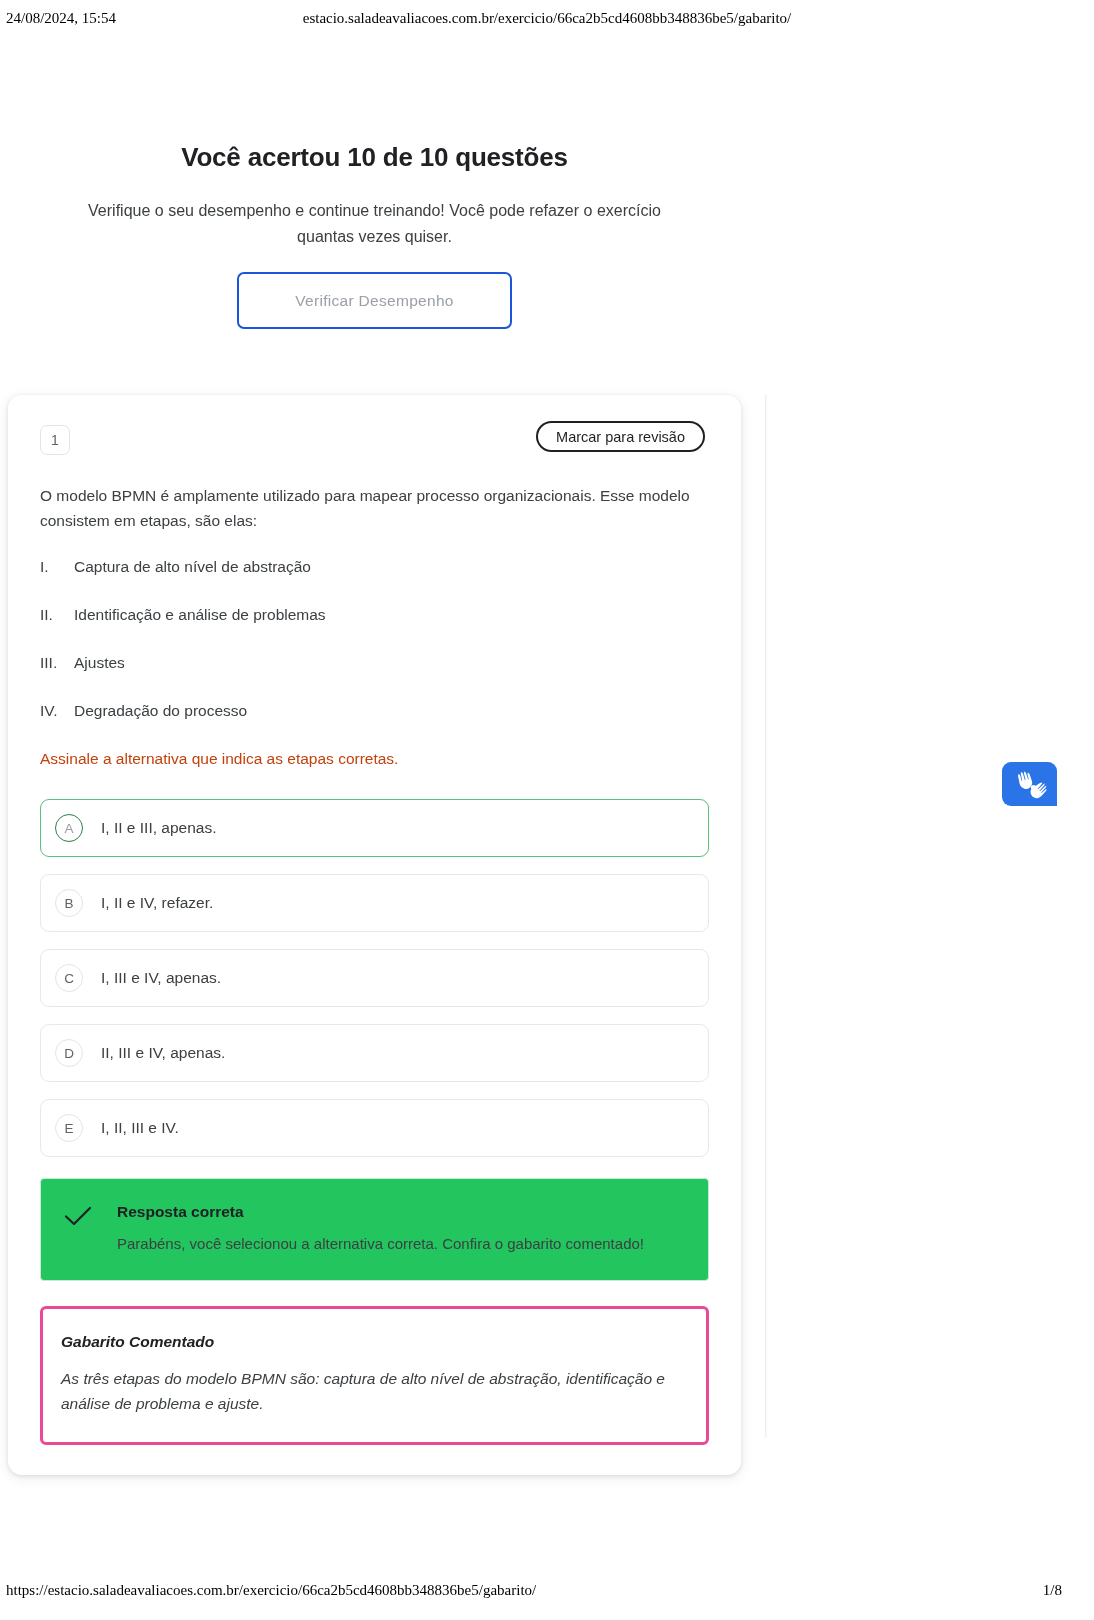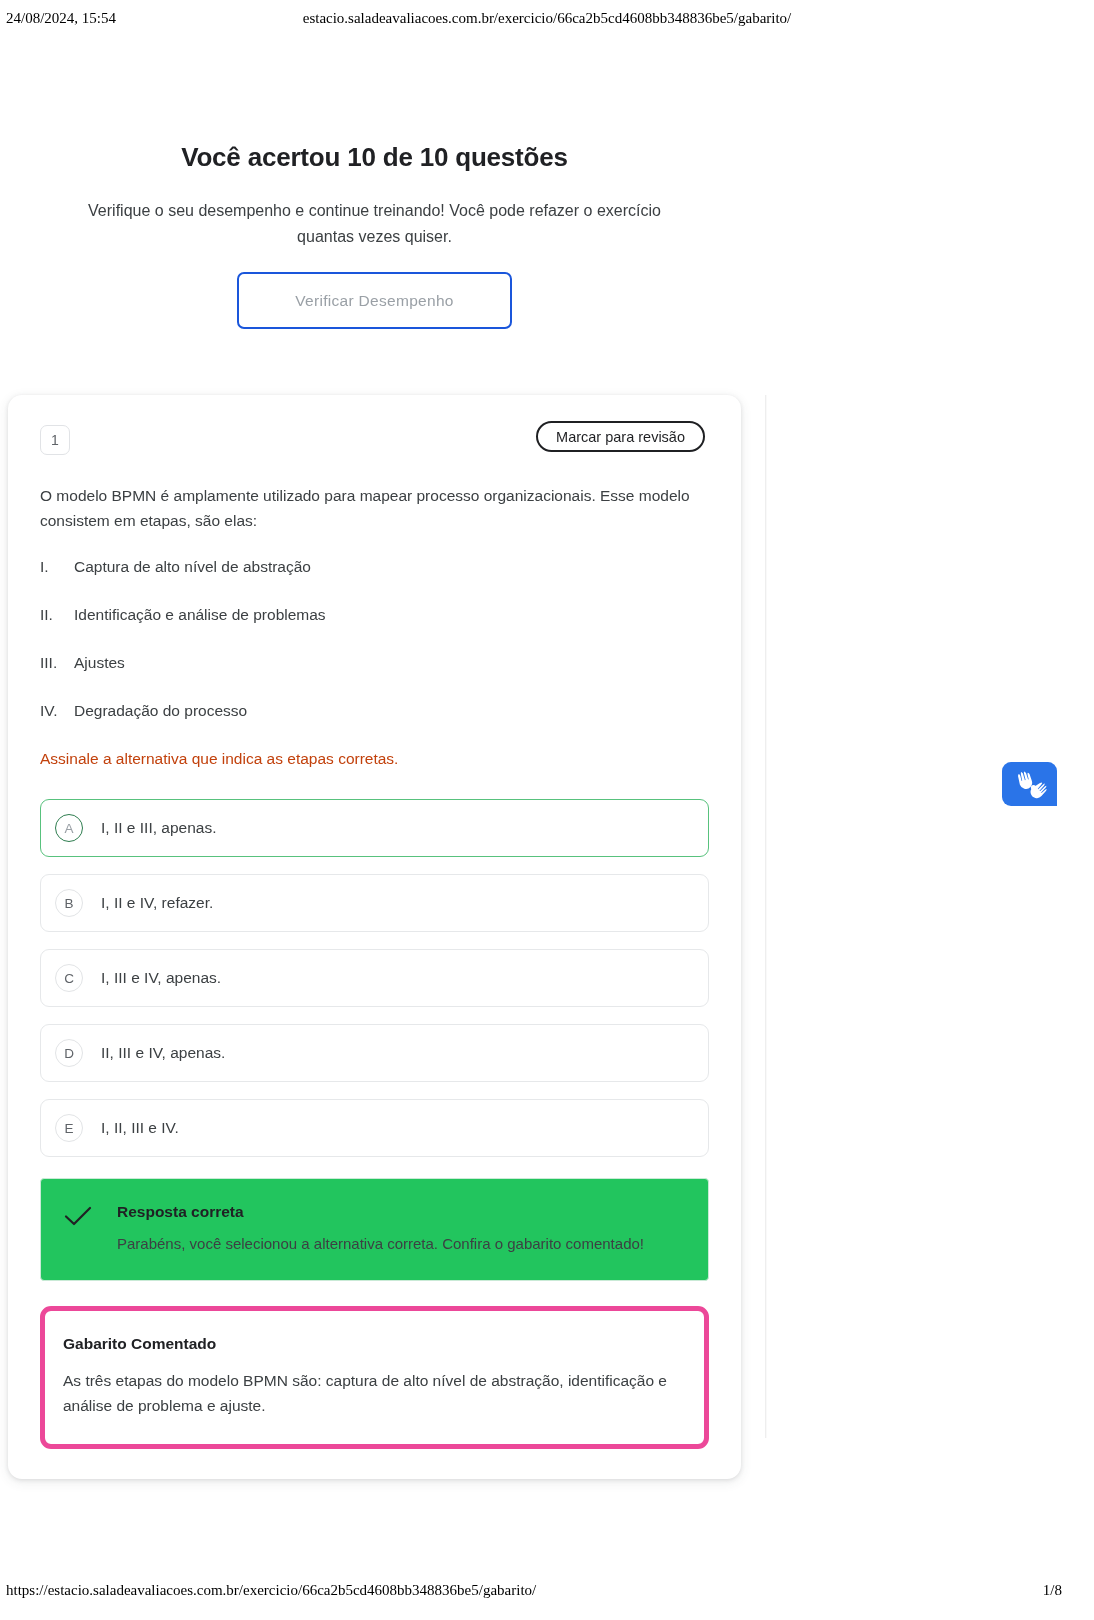--- a/index.html
+++ b/index.html
@@ -248,24 +248,25 @@
   .feedback .fb-text {
     margin-top: 9px;
     font-size: 15px;
     line-height: 24px;
     color: #3c4043;
   }
 
   
   .explanation {
     margin: 25px 8px 0 8px;
-    border: 5px solid #ec4899;
-    border-radius: 11px;
+    border: 3px solid #ec4899;
+    border-radius: 6px;
     background: #ffffff;
     padding: 22px 20px 26px 18px;
+    font-style: italic;
   }
   .explanation .ex-title {
     font-size: 15.5px;
     font-weight: bold;
     color: #202124;
     line-height: 22px;
   }
   .explanation .ex-text {
     margin-top: 13px;
     font-size: 15.5px;

